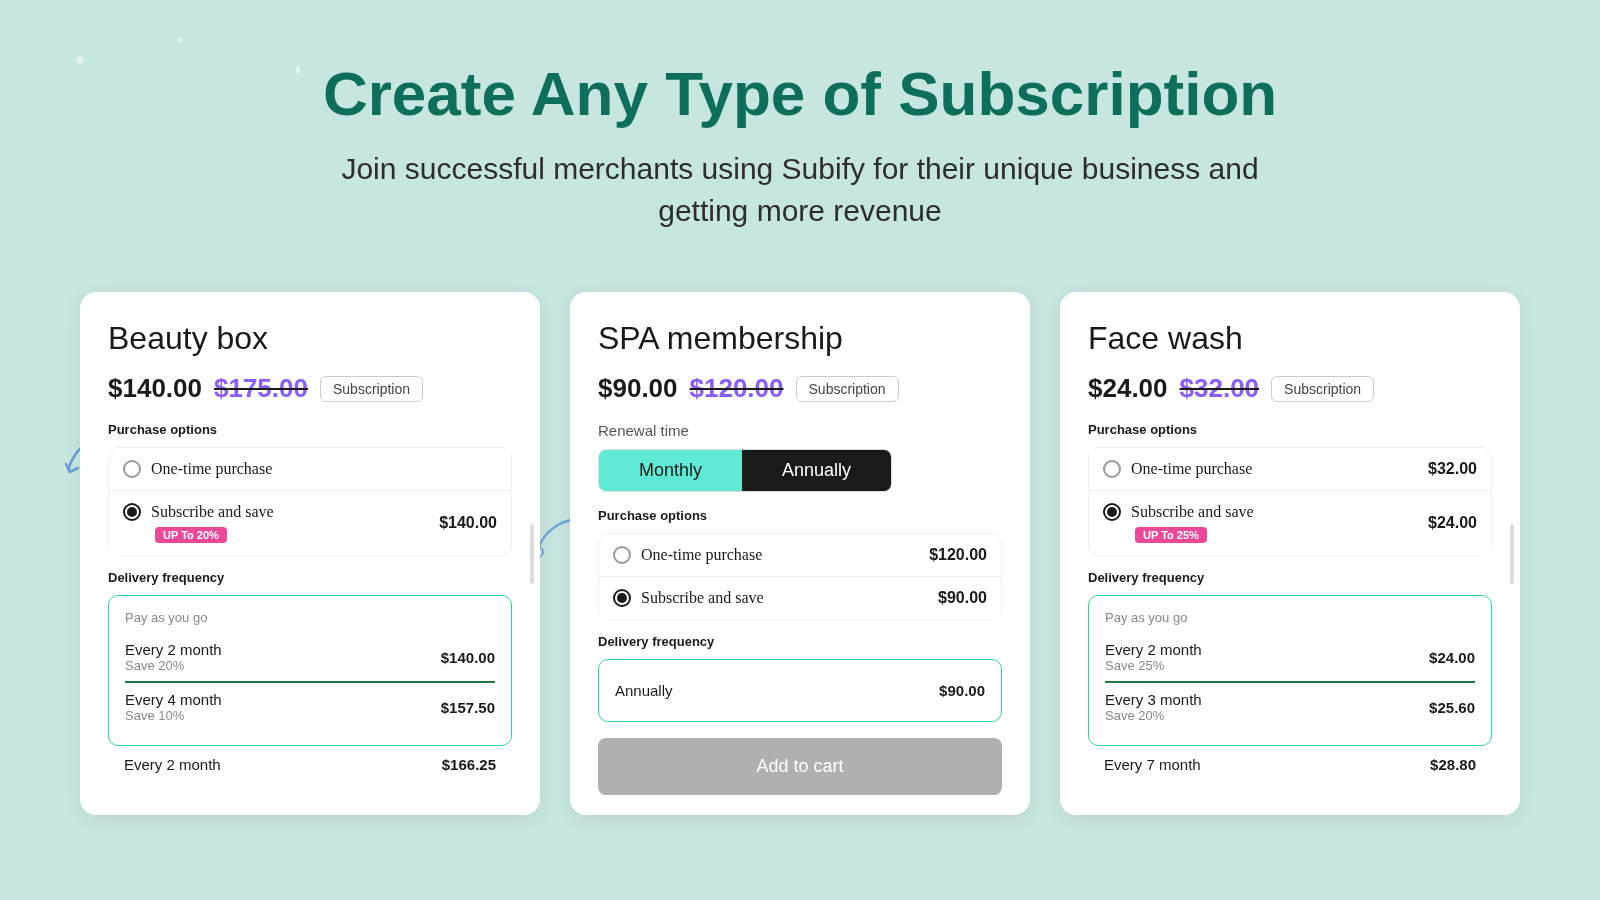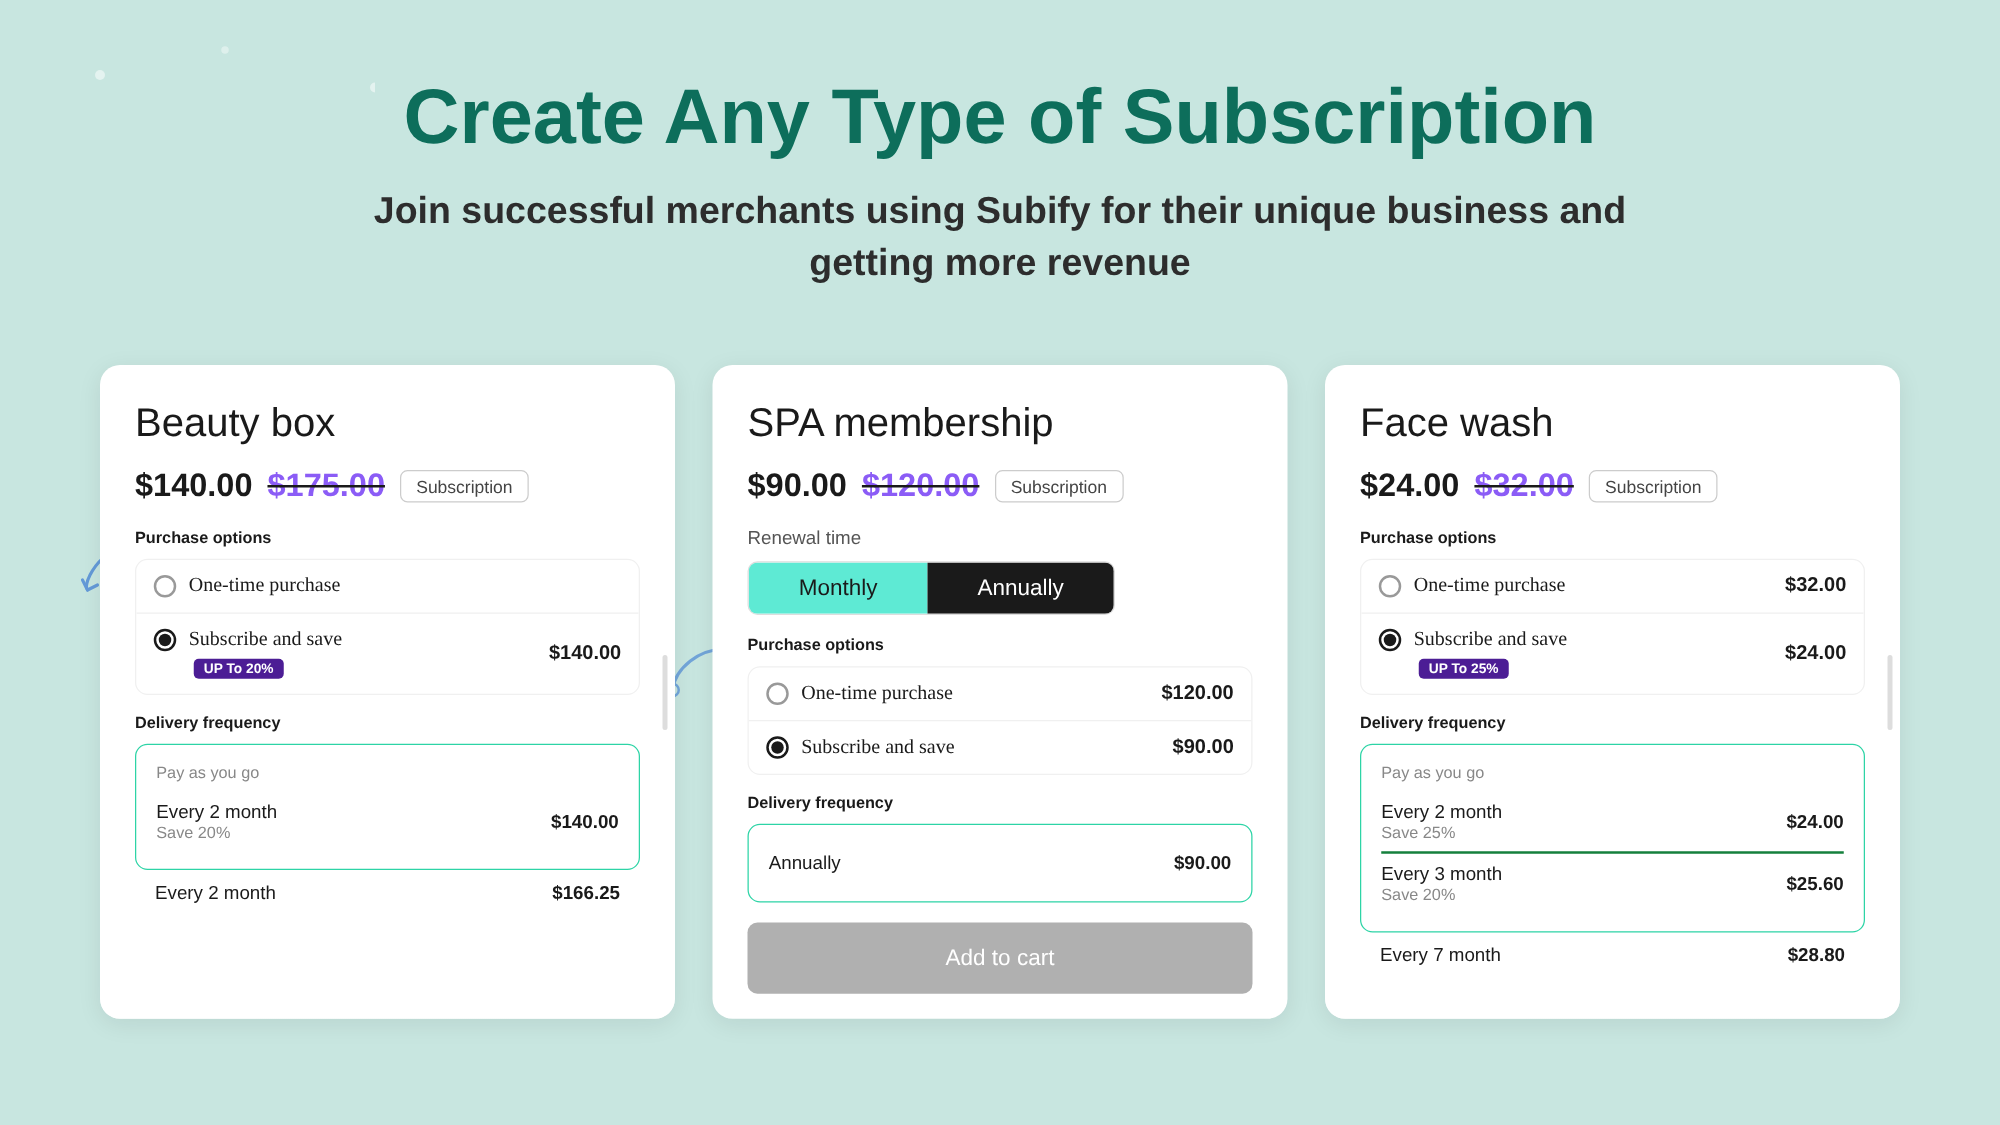--- a/index.html
+++ b/index.html
@@ -30,21 +30,21 @@
       color: #0d6e5b;
       line-height: 1.1;
       margin-bottom: 20px;
       text-align: center;
     }
 
     .subtitle {
       font-size: 30px;
       color: #2d2d2d;
       line-height: 1.4;
-      font-weight: 700;
+      font-weight: 400;
     }
 
     .cards-container {
       display: flex;
       justify-content: center;
       gap: 30px;
       padding: 20px 60px;
     }
 
     .card {
@@ -143,21 +143,21 @@
       font-family: Liberation Serif, serif;
     }
 
     .option-price {
       font-size: 16px;
       font-weight: 700;
       color: #1a1a1a;
     }
 
     .save-badge {
-      background: #4c1d95;
+      background: #ec4899;
       color: white;
       border-radius: 4px;
       padding: 2px 8px;
       font-size: 11px;
       font-weight: 700;
       margin-left: 4px;
       margin-top: 2px;
       display: inline-block;
     }
 
@@ -380,20 +380,27 @@
 
     <div class="delivery-box">
       <div class="delivery-label">Pay as you go</div>
       <div class="delivery-row">
         <div>
           <div class="delivery-row-label">Every 2 month</div>
           <div class="delivery-row-sub">Save 20%</div>
         </div>
         <span class="delivery-row-price">$140.00</span>
       </div>
+      <div class="delivery-row">
+        <div>
+          <div class="delivery-row-label">Every 4 month</div>
+          <div class="delivery-row-sub">Save 10%</div>
+        </div>
+        <span class="delivery-row-price">$157.50</span>
+      </div>
     </div>
 
     <div style="padding:10px 16px 0;display:flex;justify-content:space-between">
       <div>
         <div class="delivery-row-label">Every 2 month</div>
       </div>
       <span class="delivery-row-price">$166.25</span>
     </div>
 
     <div class="scrollbar-indicator"></div>

